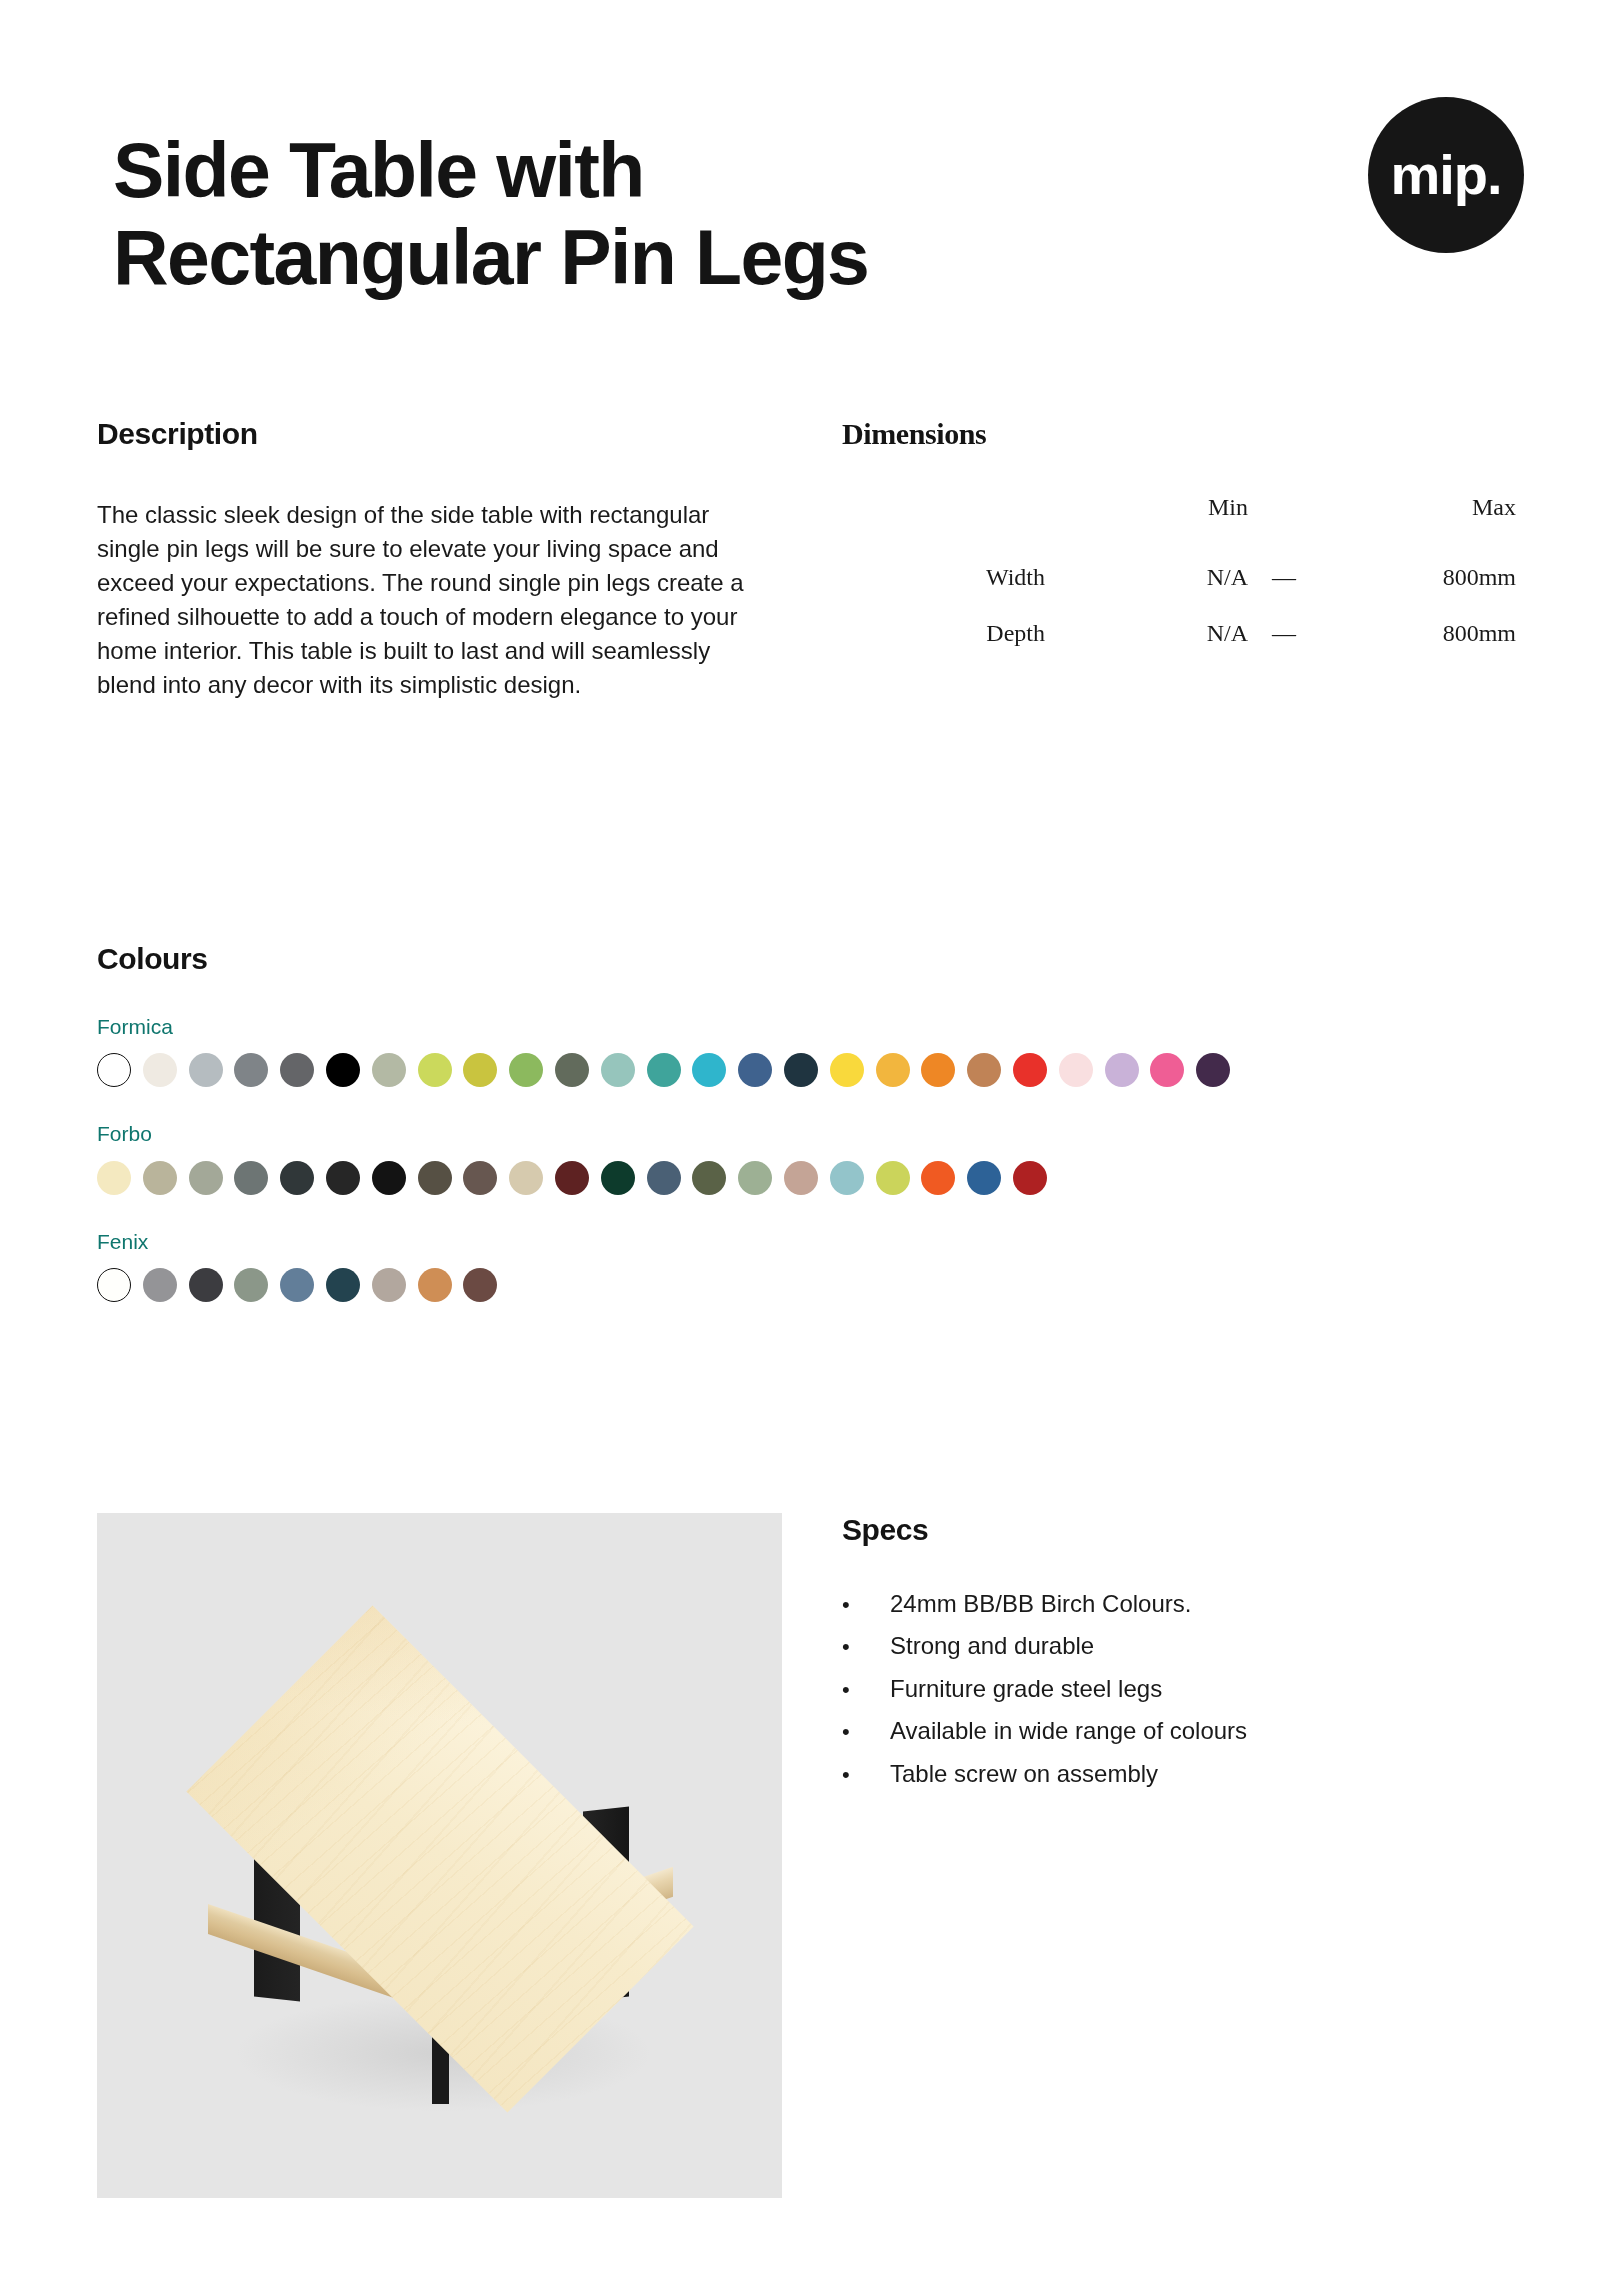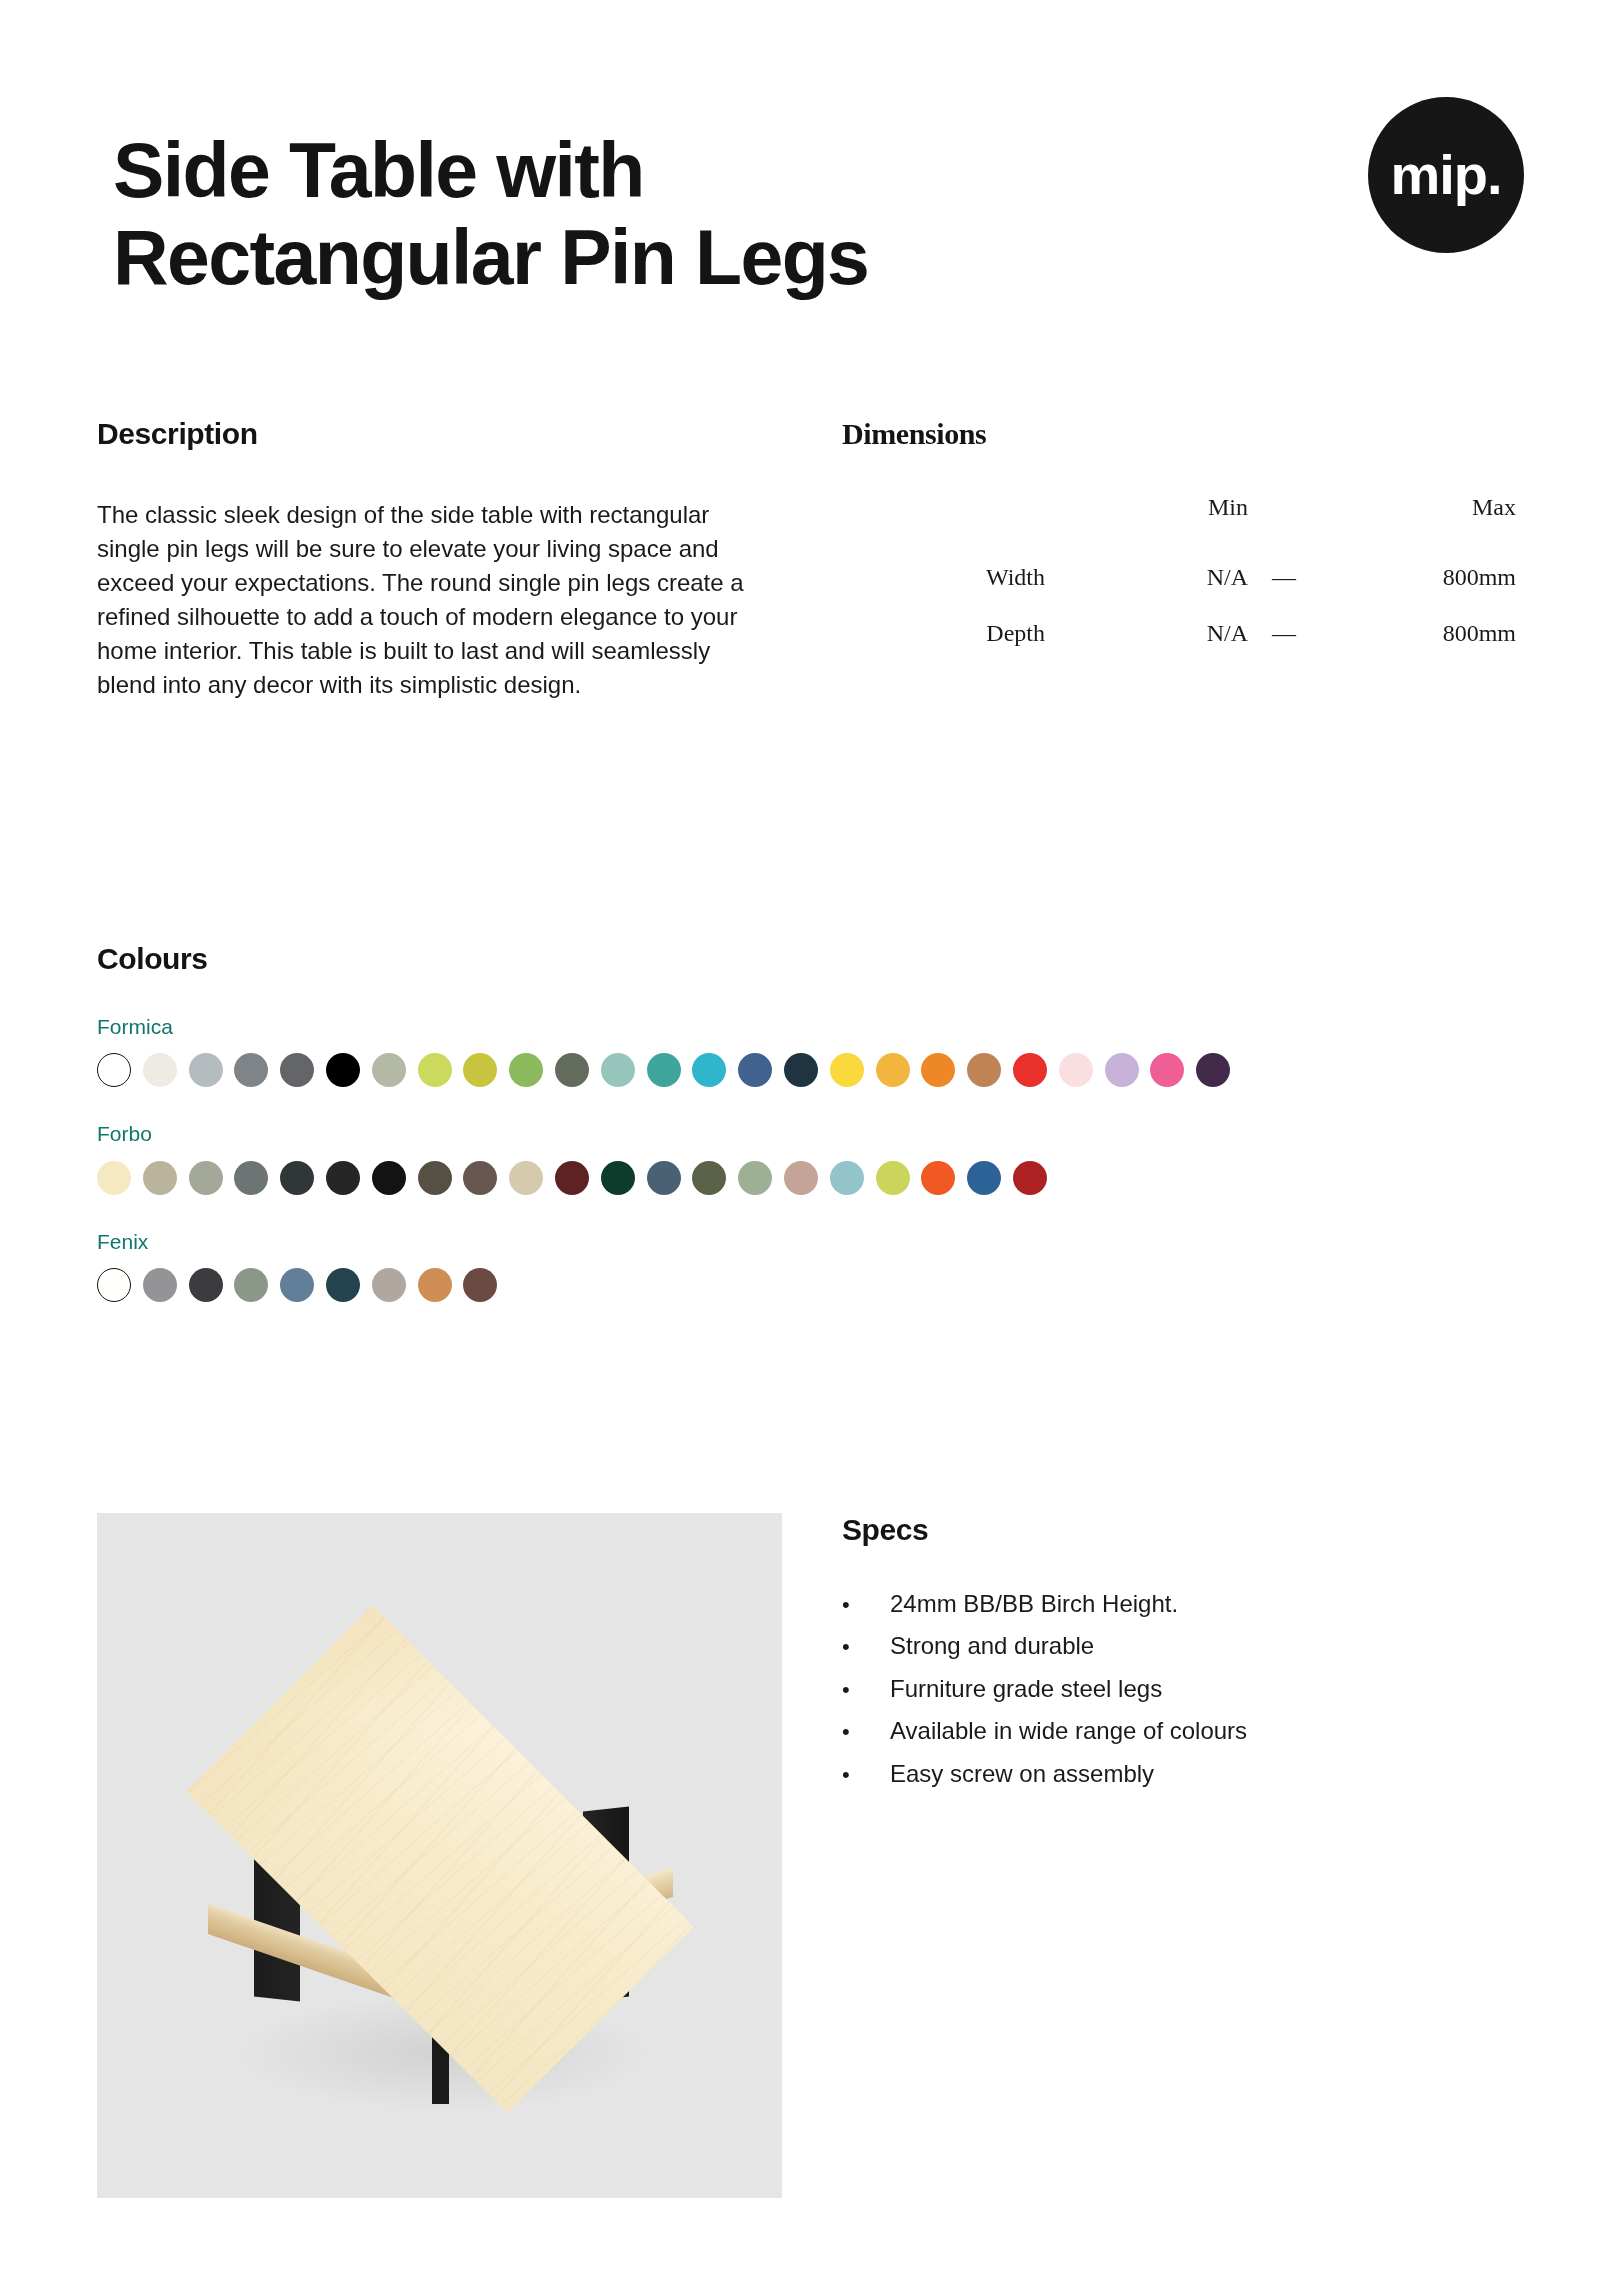--- a/index.html
+++ b/index.html
@@ -415,35 +415,35 @@
         </div>
       </div>
     </div>
   </div>
 
   <div class="specs-block">
     <h2 class="h2">Specs</h2>
     <ul class="specs-list">
         <li>
           <span class="bullet">•</span>
-          <span>24mm BB/BB Birch Height.</span>
+          <span>24mm BB/BB Birch Colours.</span>
         </li>
         <li>
           <span class="bullet">•</span>
           <span>Strong and durable</span>
         </li>
         <li>
           <span class="bullet">•</span>
           <span>Furniture grade steel legs</span>
         </li>
         <li>
           <span class="bullet">•</span>
           <span>Available in wide range of colours</span>
         </li>
         <li>
           <span class="bullet">•</span>
-          <span>Easy screw on assembly</span>
+          <span>Table screw on assembly</span>
         </li>
       </ul>
   </div>
 
 </div>
 
 
 </body></html>

